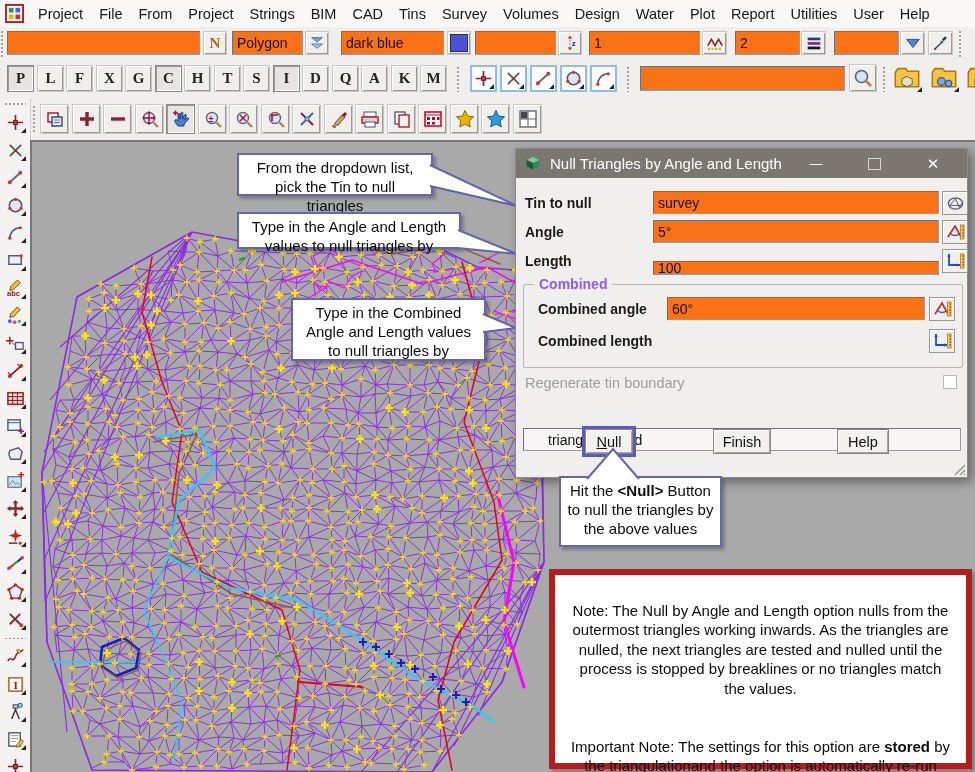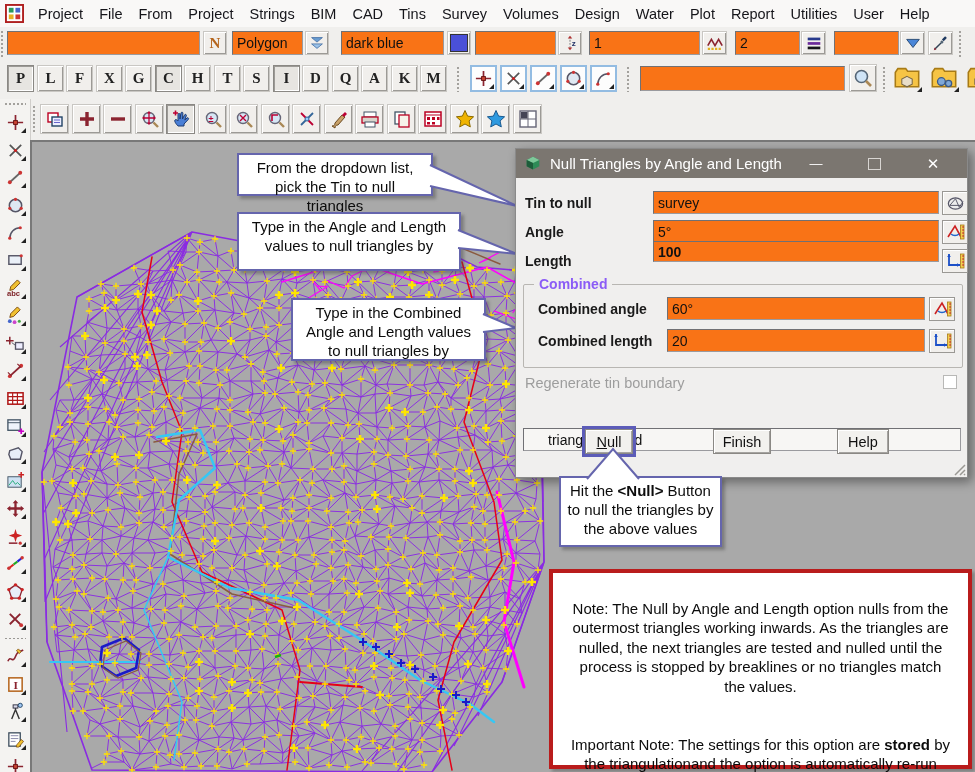--- a/index.html
+++ b/index.html
@@ -65,21 +65,21 @@
   #nullwrap{position:absolute;border:3px solid #5c5cb8;cursor:pointer;}
   #nullwrap .wbtn{position:relative;}
   .chk{position:absolute;width:14px;height:14px;background:#fff;border:1px solid #a0a09e;box-sizing:border-box;}
   
   .callout{position:absolute;background:#fff;border:2px solid #6565ad;color:#0c0c0c;
         font-size:15px;line-height:1.28;text-align:center;white-space:pre-line;
         padding:3px 6px;box-sizing:border-box;z-index:6;
         box-shadow:3px 3px 3px rgba(70,70,70,.45);}
   .beak{position:absolute;z-index:7;}
   #notebox{position:absolute;left:549px;top:569px;width:423px;height:200px;background:#fff;
-        border:4px solid #b91c1c;z-index:6;box-sizing:border-box;color:#0c0c0c;
+        border:6px solid #b91c1c;z-index:6;box-sizing:border-box;color:#0c0c0c;
         font-size:15px;line-height:1.3;text-align:center;white-space:pre-line;padding:6px 4px;
         box-shadow:3px 3px 3px rgba(70,70,70,.4);}
   #notebox .p2{margin-top:19px;}
 </style>
 </head>
 <body>
 
 <svg width="0" height="0" style="position:absolute">
  <defs>
   <symbol id="s-applogo" viewBox="0 0 20 20">
@@ -753,21 +753,21 @@
         <path d="M299,160L305,158M243,515L249,513M207,118L213,116" stroke="#15b015" stroke-width="2.4" fill="none"></path>
       </svg>
   </div>
 
   <div class="callout" style="left:237px;top:153px;width:196px;height:43px"><span>From the dropdown list,
 pick the Tin to null triangles</span></div>
   <svg class="beak" style="left:429px;top:162px" width="90" height="48">
       <path d="M1 3L88 44L1 24" fill="#fff" stroke="#6565ad" stroke-width="2"></path>
     </svg>
 
-  <div class="callout" style="left:237px;top:212px;width:224px;height:59px"><span>Type in the Angle and Length
+  <div class="callout" style="left:237px;top:212px;width:224px;height:37px"><span>Type in the Angle and Length
 values to null triangles by</span></div>
   <svg class="beak" style="left:457px;top:227px" width="62" height="32">
       <path d="M1 3L60 27L1 21" fill="#fff" stroke="#6565ad" stroke-width="2"></path>
     </svg>
 
   <div class="callout" style="left:291px;top:298px;width:195px;height:63px"><span>Type in the Combined
 Angle and Length values
 to null triangles by</span></div>
   <svg class="beak" style="left:482px;top:311px" width="36" height="28">
       <path d="M1 3L34 17L1 21" fill="#fff" stroke="#6565ad" stroke-width="2"></path>
@@ -815,38 +815,37 @@
 
     <div class="dlbl" style="left:9px;top:75px">Angle</div>
     <input class="fld sunken" style="position: absolute; left: 137px; top: 71px; width: 286px; height: 23px;" value="5°">
     <div class="dbtnicon" style="left:426px;top:71px">
         <svg width="20" height="20">
           <use href="#s-angle"></use>
         </svg>
       </div>
 
     <div class="dlbl" style="left:9px;top:104px">Length</div>
-    <input class="fld sunken" style="position: absolute; left: 137px; top: 92px; width: 286px; height: 21px; font-weight: bold;" value="100">
+    <input class="fld sunken" style="position: absolute; left: 137px; top: 112px; width: 286px; height: 14px;" value="100">
     <div class="dbtnicon" style="left:426px;top:100px">
         <svg width="20" height="20">
           <use href="#s-ruler"></use>
         </svg>
       </div>
 
     <div class="grp" style="left:7px;top:135px;width:438px;height:82px">
       <span class="legend">Combined</span>
       <div class="dlbl" style="left:14px;top:16px">Combined angle</div>
       <input class="fld sunken" style="position: absolute; left: 143px; top: 12px; width: 258px; height: 23px;" value="60°">
       <div class="dbtnicon" style="left:405px;top:12px">
           <svg width="20" height="20">
             <use href="#s-angle"></use>
           </svg>
         </div>
       <div class="dlbl" style="left:14px;top:48px">Combined length</div>
-      <input class="fld sunken" style="position: absolute; left: 143px; top: 44px; width: 258px; height: 23px;" value="20">
       <div class="dbtnicon" style="left:405px;top:44px">
           <svg width="20" height="20">
             <use href="#s-ruler"></use>
           </svg>
         </div>
     </div>
 
     <div class="dlbl dis" style="left:9px;top:226px">Regenerate tin boundary</div>
     <div class="chk" style="left:427px;top:226px;border-color:#b8b8b6"></div>
 

